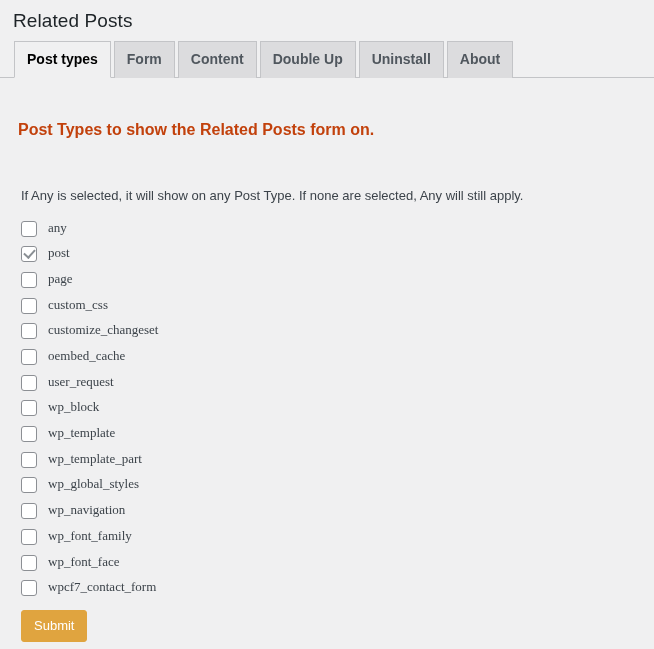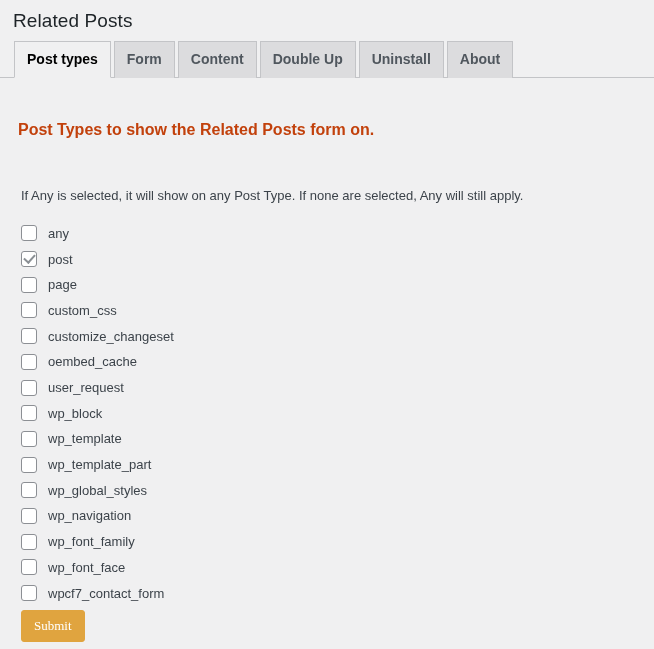--- a/index.html
+++ b/index.html
@@ -83,22 +83,23 @@
   }
 
   
   .checkbox-list {
     margin: 0;
     padding: 15px 0 0 8px;
     list-style: none;
   }
   .checkbox-row {
     display: flex;
-    align-items: center;
+    align-items: flex-start;
     height: 25.7px;
+    font-family: Liberation Serif, serif;
   }
   .cb {
     position: relative;
     width: 16px;
     height: 16px;
     min-width: 16px;
     box-sizing: border-box;
     border: 1px solid #8c8f94;
     border-radius: 3px;
     background: #fff;
@@ -129,21 +130,21 @@
   
   .submit-row {
     padding: 4px 0 0 8px;
   }
   .submit-button {
     display: inline-block;
     background: #e0a43f;
     color: #ffffff;
     border: 1px solid #e0a43f;
     border-radius: 3px;
-    font-family: Liberation Serif, serif;
+    font-family: Liberation Sans, sans-serif;
     font-size: 13px;
     line-height: 1;
     padding: 8px 12px 9px 12px;
     cursor: pointer;
     text-shadow: none;
   }
 </style>
 </head>
 <body>
 

